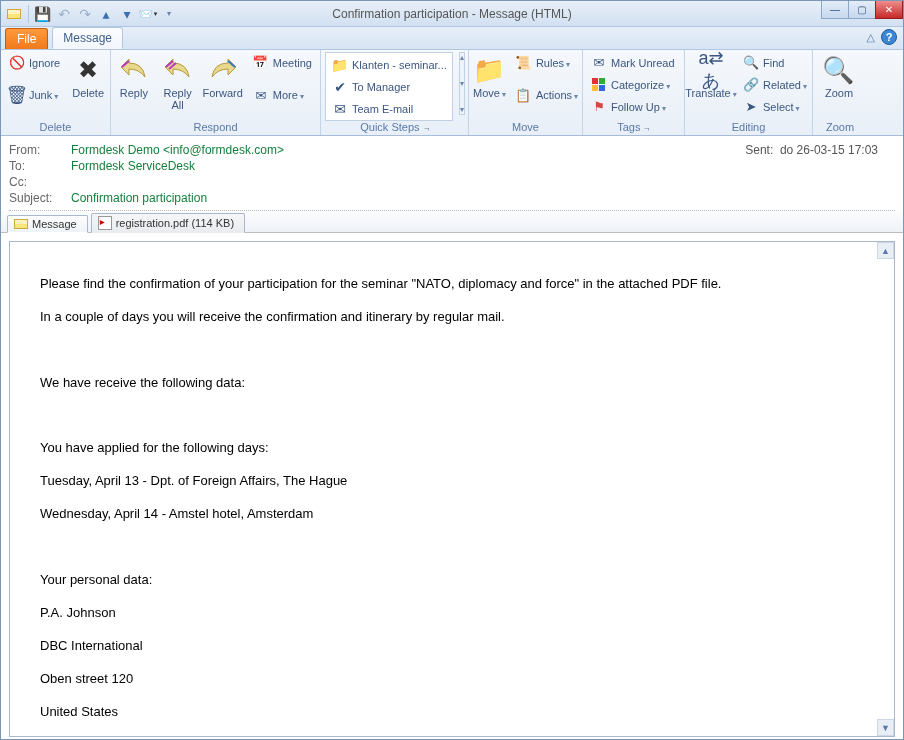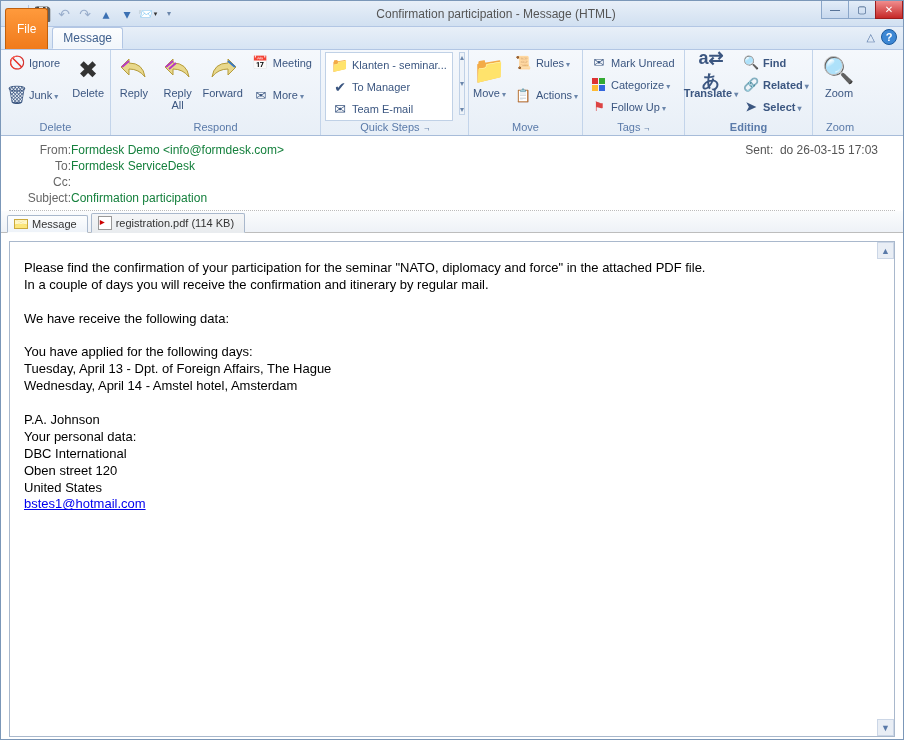--- a/index.html
+++ b/index.html
@@ -4,28 +4,28 @@
 <style>
   * { box-sizing: border-box; }
   html, body { margin: 0; padding: 0; font-family: "Segoe UI", Tahoma, sans-serif; font-size: 12px; }
   body { width: 904px; height: 740px; background: #fff; border: 1px solid #7b97b8; position: relative; overflow: hidden; }
 
   
   .titlebar { height: 26px; background: linear-gradient(to bottom, #e8eff8, #d1e0f1); border-bottom: 1px solid #b2c6e4; display: flex; align-items: center; position: relative; color: #555; }
   .qat { display: flex; align-items: center; gap: 3px; padding: 0 4px; }
   .qat-ico { width: 18px; height: 18px; display: flex; align-items: center; justify-content: center; font-size: 14px; color: #333; }
   .qat-sep { width: 1px; height: 18px; background: #b2c6e4; margin: 0 2px; }
-  .titlebar-title { position: absolute; left: 50%; transform: translateX(-50%); font-size: 12px; color: #555; margin-left: 44px; }
+  .titlebar-title { position: absolute; left: 50%; transform: translateX(-50%); font-size: 12px; color: #555; }
   .winbtns { position: absolute; right: 0; top: 0; display: flex; height: 18px; }
   .winbtn { width: 28px; height: 18px; display:flex; align-items:center; justify-content:center; font-size:10px; background: linear-gradient(to bottom,#e3edf8,#c7d8ee); border: 1px solid #8aa6c9; border-top:none; margin-left:-1px; color:#30507c;}
   .winbtn.close { background: linear-gradient(to bottom,#f08d8d,#c62828); color:#fff; border-color:#9b1c1c; }
 
   
   .tabrow { height: 23px; background: linear-gradient(to bottom, #e8eff8, #d7e4f4); border-bottom: 1px solid #b2c6e4; display:flex; align-items:flex-end; padding-left:4px; position:relative;}
-  .tab-file { background: linear-gradient(to bottom, #ff9a3c, #f07a1b); color:#fff; padding:13px 11px; border: 1px solid #c05f0c; border-bottom:none; border-radius:3px 3px 0 0; margin-right:4px; font-size:12px;}
+  .tab-file { background: linear-gradient(to bottom, #ff9a3c, #f07a1b); color:#fff; padding:3px 11px; border: 1px solid #c05f0c; border-bottom:none; border-radius:3px 3px 0 0; margin-right:4px; font-size:12px;}
   .tab { background: linear-gradient(to bottom,#fcfdfe,#f2f6fb); padding:3px 10px; border:1px solid #b2c6e4; border-bottom:1px solid #f5f8fc; border-radius:3px 3px 0 0; color:#3d5e8c; font-size:12px;}
   .tabrow-right { position:absolute; right:6px; top:2px; display:flex; gap:6px; align-items:center; }
   .help { width:16px; height:16px; border-radius:50%; background:#3c87d4; color:#fff; display:flex; align-items:center; justify-content:center; font-weight:bold; border:1px solid #1b5a9e; font-size:11px;}
 
   
   .ribbon { height: 86px; background: linear-gradient(to bottom,#f5f8fc,#e8eff7); border-bottom:1px solid #a7bcd9; display:flex; overflow:hidden; }
   .group { border-right:1px solid #c3d4ea; display:flex; flex-direction:column; justify-content:space-between; padding:2px 4px 0 4px; position:relative; }
   .group-body { display:flex; align-items:flex-start; gap:6px; height:66px; }
   .group-label { text-align:center; font-size:11px; color:#5a7aa9; padding:1px 0 2px 0; }
   .dlg-launch::after { content:"⌐"; transform: scaleX(-1); display:inline-block; font-size:9px; color:#6b86ab; margin-left:4px; }
@@ -36,34 +36,34 @@
 
   .stack { display:flex; flex-direction:column; justify-content:flex-start; gap:1px; }
   .row-btn { display:flex; align-items:center; gap:4px; padding:1px 4px; color:#3b5680; font-size:11px; white-space:nowrap; height:21px; }
   .row-ico { width:16px; height:16px; display:flex; align-items:center; justify-content:center; font-size:13px; }
   .qs-item { width:124px; border:1px solid transparent;}
   .qs-item .row-ico { font-size:14px; }
 
   
   .headers { padding:6px 8px 0 8px; background:#fff; }
   .hdr-row { display:flex; padding:1px 0; font-size:12px; color:#555; }
-  .hdr-label { width:62px; color:#666;text-align:right; }
+  .hdr-label { width:62px; color:#666; }
   .hdr-val { flex:1; color:#15803d; }
   .hdr-sent { position:absolute; right:17px; }
   .headers-wrap { position:relative; border-bottom:1px dotted #bbb; padding-bottom:4px;}
 
   
   .attach-row { display:flex; border-bottom:1px solid #bdbdbd; background:linear-gradient(to bottom,#fbfcfd,#eef2f7); padding-left:6px; align-items:flex-end; height:22px;}
   .att-tab { display:flex; align-items:center; gap:4px; padding:2px 10px 2px 6px; border:1px solid #a9b8cc; background:linear-gradient(to bottom,#fdfefe,#eef3f9); border-bottom:1px solid #fdfefe; margin-bottom:-1px; border-radius:2px 2px 0 0; margin-right:3px; font-size:11px; color:#333;}
   .att-tab.pdf { background:linear-gradient(to bottom,#f5f6f7,#e9ecef); border-bottom-color:#e9ecef;justify-content:center;}
 
   
   .body-wrap { padding:8px; background:#fff; }
   .body-box { border:1px solid #a9b8cc; padding:18px 14px; height:496px; position:relative; font-family: Arial, Helvetica, sans-serif; font-size:13px; color:#000; overflow:hidden; }
-  .body-box p { margin:0; line-height:1.3; }
+  .body-box p { margin:16px; line-height:1.3; }
   .scroll-top { position:absolute; top:0; right:0; width:17px; height:17px; background:#e9eef5; border:1px solid #cbd6e6; display:flex; align-items:center; justify-content:center; font-size:9px; color:#5a7aa9;}
   .scroll-bot { position:absolute; bottom:0; right:0; width:17px; height:17px; background:#e9eef5; border:1px solid #cbd6e6; display:flex; align-items:center; justify-content:center; font-size:9px; color:#5a7aa9;}
   .link { color:#0000EE; text-decoration:underline; }
   .env-ico { width:14px; height:10px; background:linear-gradient(to bottom,#fff6c4 50%,#fce67a 50%); border:1px solid #caa93d; position:relative; display:inline-block;}
   .env-ico::before { content:""; position:absolute; top:-1px; left:-1px; right:-1px; height:7px; background:linear-gradient(to bottom right,transparent 48%,#caa93d 50%,transparent 52%),linear-gradient(to bottom left,transparent 48%,#caa93d 50%,transparent 52%);}
   .pdf-ico { width:14px; height:14px; background:#fff; border:1px solid #999; position:relative; display:inline-block;}
   .pdf-ico::after { content:"▸"; color:#cc0000; position:absolute; font-size:10px; top:-1px; left:1px;}
   svg { display:block; }
 </style>
 </head>
@@ -231,21 +231,21 @@
           </div>
         <div class="row-btn">
             <span class="row-ico" style="color:#d44;">⚑</span>
             <span class="sm-drop">Follow Up</span>
           </div>
       </div>
     </div>
     <div class="group-label dlg-launch">Tags</div>
   </div>
 
-  <div class="group" style="width:128px;font-weight:bold;">
+  <div class="group" style="width:128px;">
     <div class="group-body">
       <div class="big-btn">
         <span class="big-ico" style="font-size:18px;">a⇄あ</span>
         <span class="sm-drop">Translate</span>
       </div>
       <div class="stack">
         <div class="row-btn">
             <span class="row-ico">🔍</span>
             <span>Find</span>
           </div>
@@ -313,20 +313,20 @@
     <div class="scroll-bot">▼</div>
     <p>Please find the confirmation of your participation for the seminar "NATO, diplomacy and force" in the attached PDF file.</p>
     <p>In a couple of days you will receive the confirmation and itinerary by regular mail.</p>
     <p>&nbsp;</p>
     <p>We have receive the following data:</p>
     <p>&nbsp;</p>
     <p>You have applied for the following days:</p>
     <p>Tuesday, April 13 - Dpt. of Foreign Affairs, The Hague</p>
     <p>Wednesday, April 14 - Amstel hotel, Amsterdam</p>
     <p>&nbsp;</p>
+    <p>Your personal data:</p>
     <p>P.A. Johnson</p>
-    <p>Your personal data:</p>
     <p>DBC International</p>
     <p>Oben street 120</p>
     <p>United States</p>
     <p><a class="link">bstes1@hotmail.com</a></p>
   </div>
 </div>
 
 </body></html>

